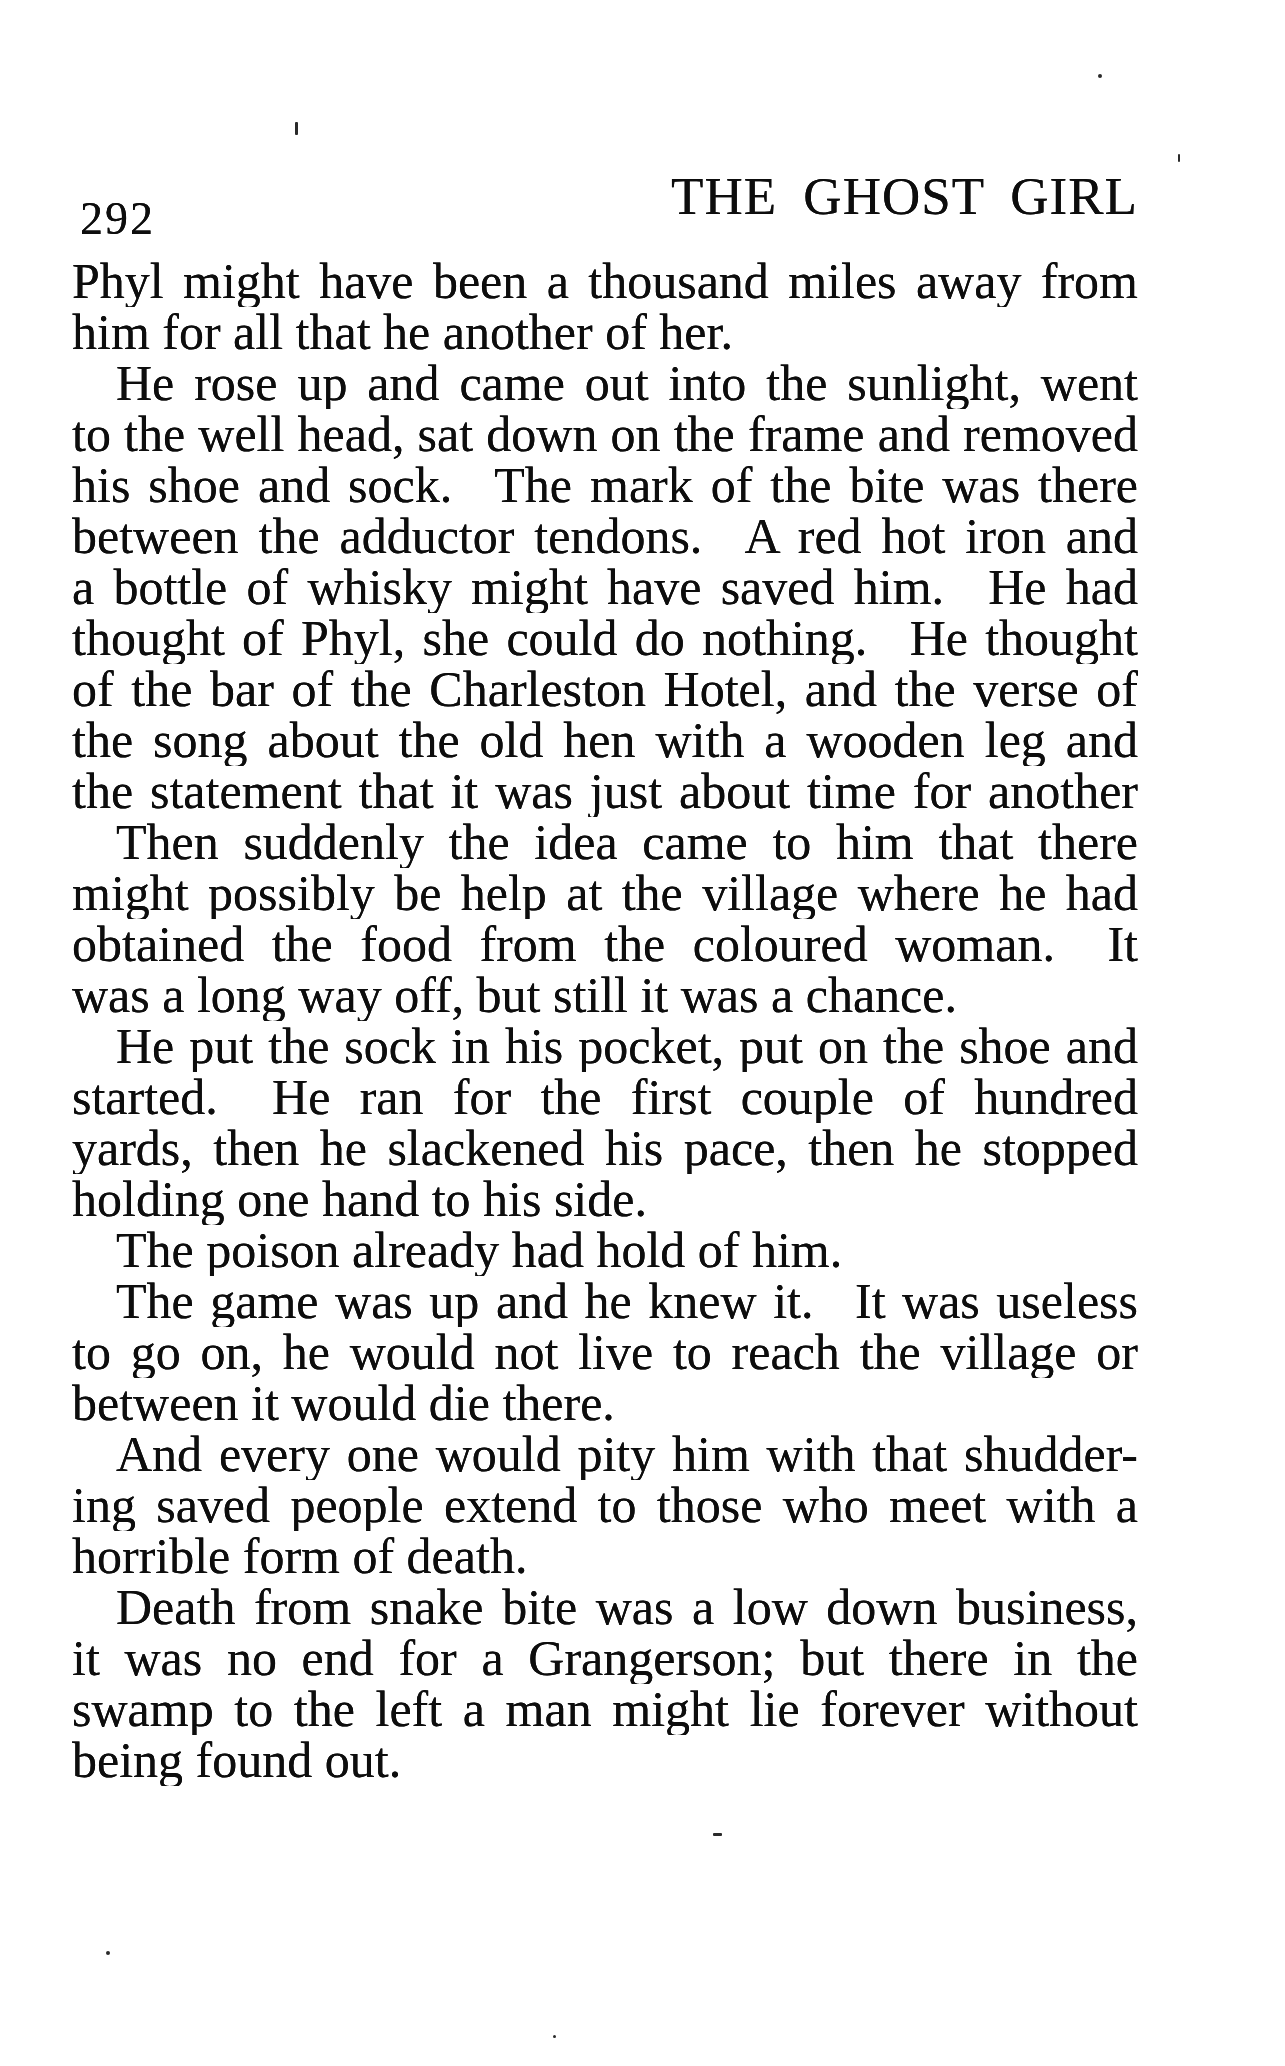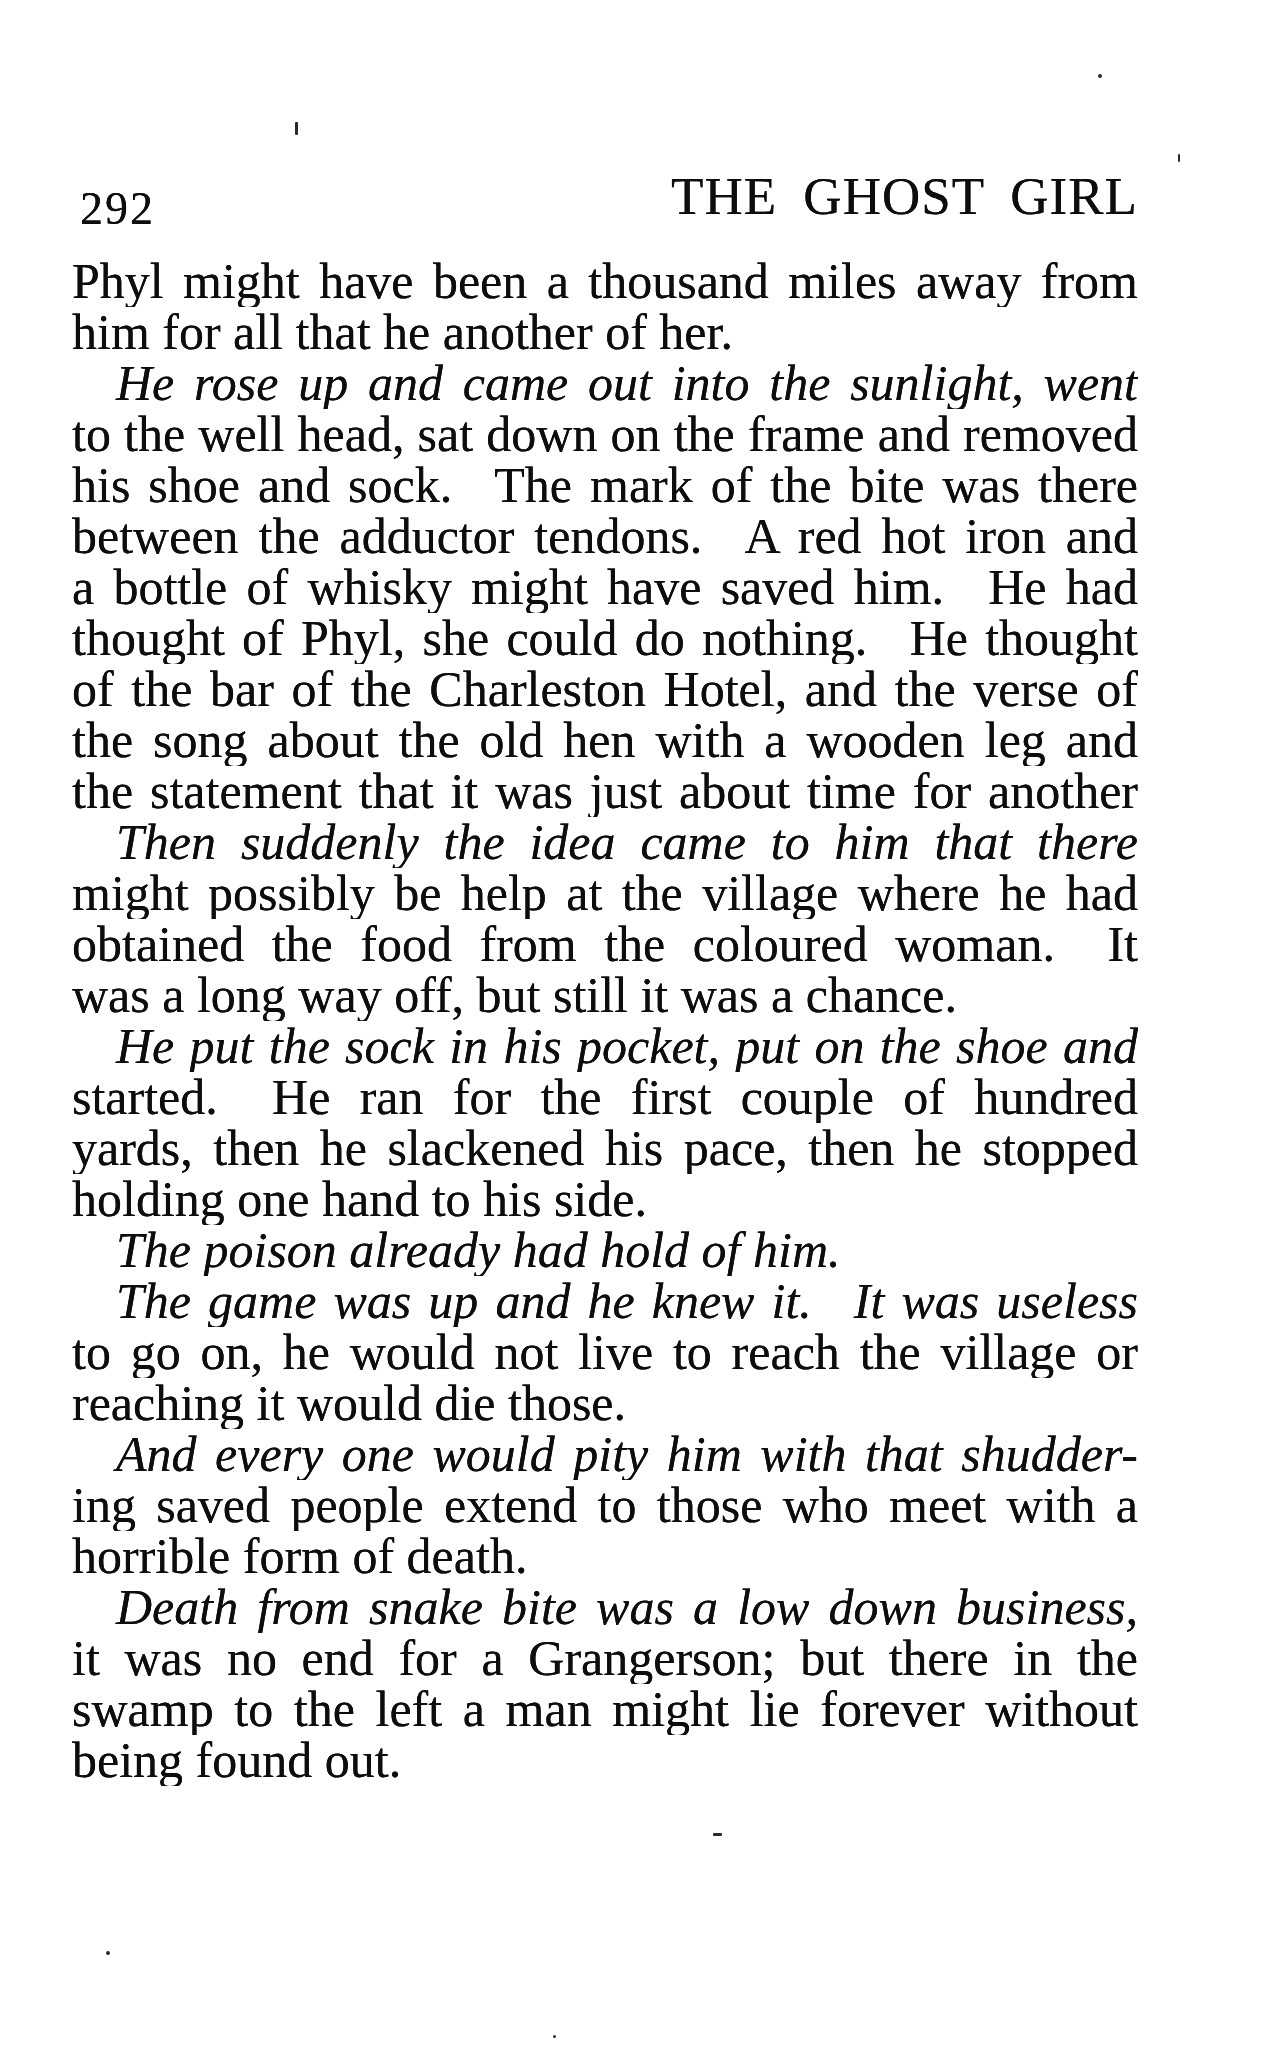--- a/index.html
+++ b/index.html
@@ -20,21 +20,21 @@
   .header {
     position: absolute;
     top: 168px;
     left: 72px;
     width: 1066px;
     height: 80px;
   }
   .page-number {
     position: absolute;
     left: 8px;
-    top: 18px;
+    top: 28px;
     font-size: 46px;
     line-height: 46px;
     letter-spacing: 2px;
     text-shadow: 0 0 0.5px currentColor;
   }
   .running-title {
     position: absolute;
     left: 0;
     top: 0;
     width: 100%;
@@ -61,21 +61,20 @@
     text-align: justify;
     text-align-last: justify;
     text-shadow: 0 0 0.5px currentColor;
     white-space: normal;
   }
   .line.last {
     text-align-last: left;
   }
   .line.indent {
     text-indent: 44px;
-    font-style: italic;
   }
   
   .artifact {
     position: absolute;
     background: #2a2a2a;
     border-radius: 1px;
   }
   .a1 { left: 295px;  top: 122px;  width: 3px;  height: 13px; }
   .a2 { left: 1098px; top: 74px;   width: 4px;  height: 4px; border-radius: 50%; }
   .a3 { left: 1178px; top: 154px;  width: 2px;  height: 8px; }
@@ -109,21 +108,21 @@
       <div class="line">might possibly be help at the village where he had</div>
       <div class="line">obtained the food from the coloured woman.  It</div>
       <div class="line last">was a long way off, but still it was a chance.</div>
       <div class="line indent">He put the sock in his pocket, put on the shoe and</div>
       <div class="line">started.  He ran for the first couple of hundred</div>
       <div class="line">yards, then he slackened his pace, then he stopped</div>
       <div class="line last">holding one hand to his side.</div>
       <div class="line last indent">The poison already had hold of him.</div>
       <div class="line indent">The game was up and he knew it.  It was useless</div>
       <div class="line">to go on, he would not live to reach the village or</div>
-      <div class="line last">reaching it would die those.</div>
+      <div class="line last">between it would die there.</div>
       <div class="line indent">And every one would pity him with that shudder-</div>
       <div class="line">ing saved people extend to those who meet with a</div>
       <div class="line last">horrible form of death.</div>
       <div class="line indent">Death from snake bite was a low down business,</div>
       <div class="line">it was no end for a Grangerson; but there in the</div>
       <div class="line">swamp to the left a man might lie forever without</div>
       <div class="line last">being found out.</div>
     </div>
 
   <div class="artifact a1"></div>

